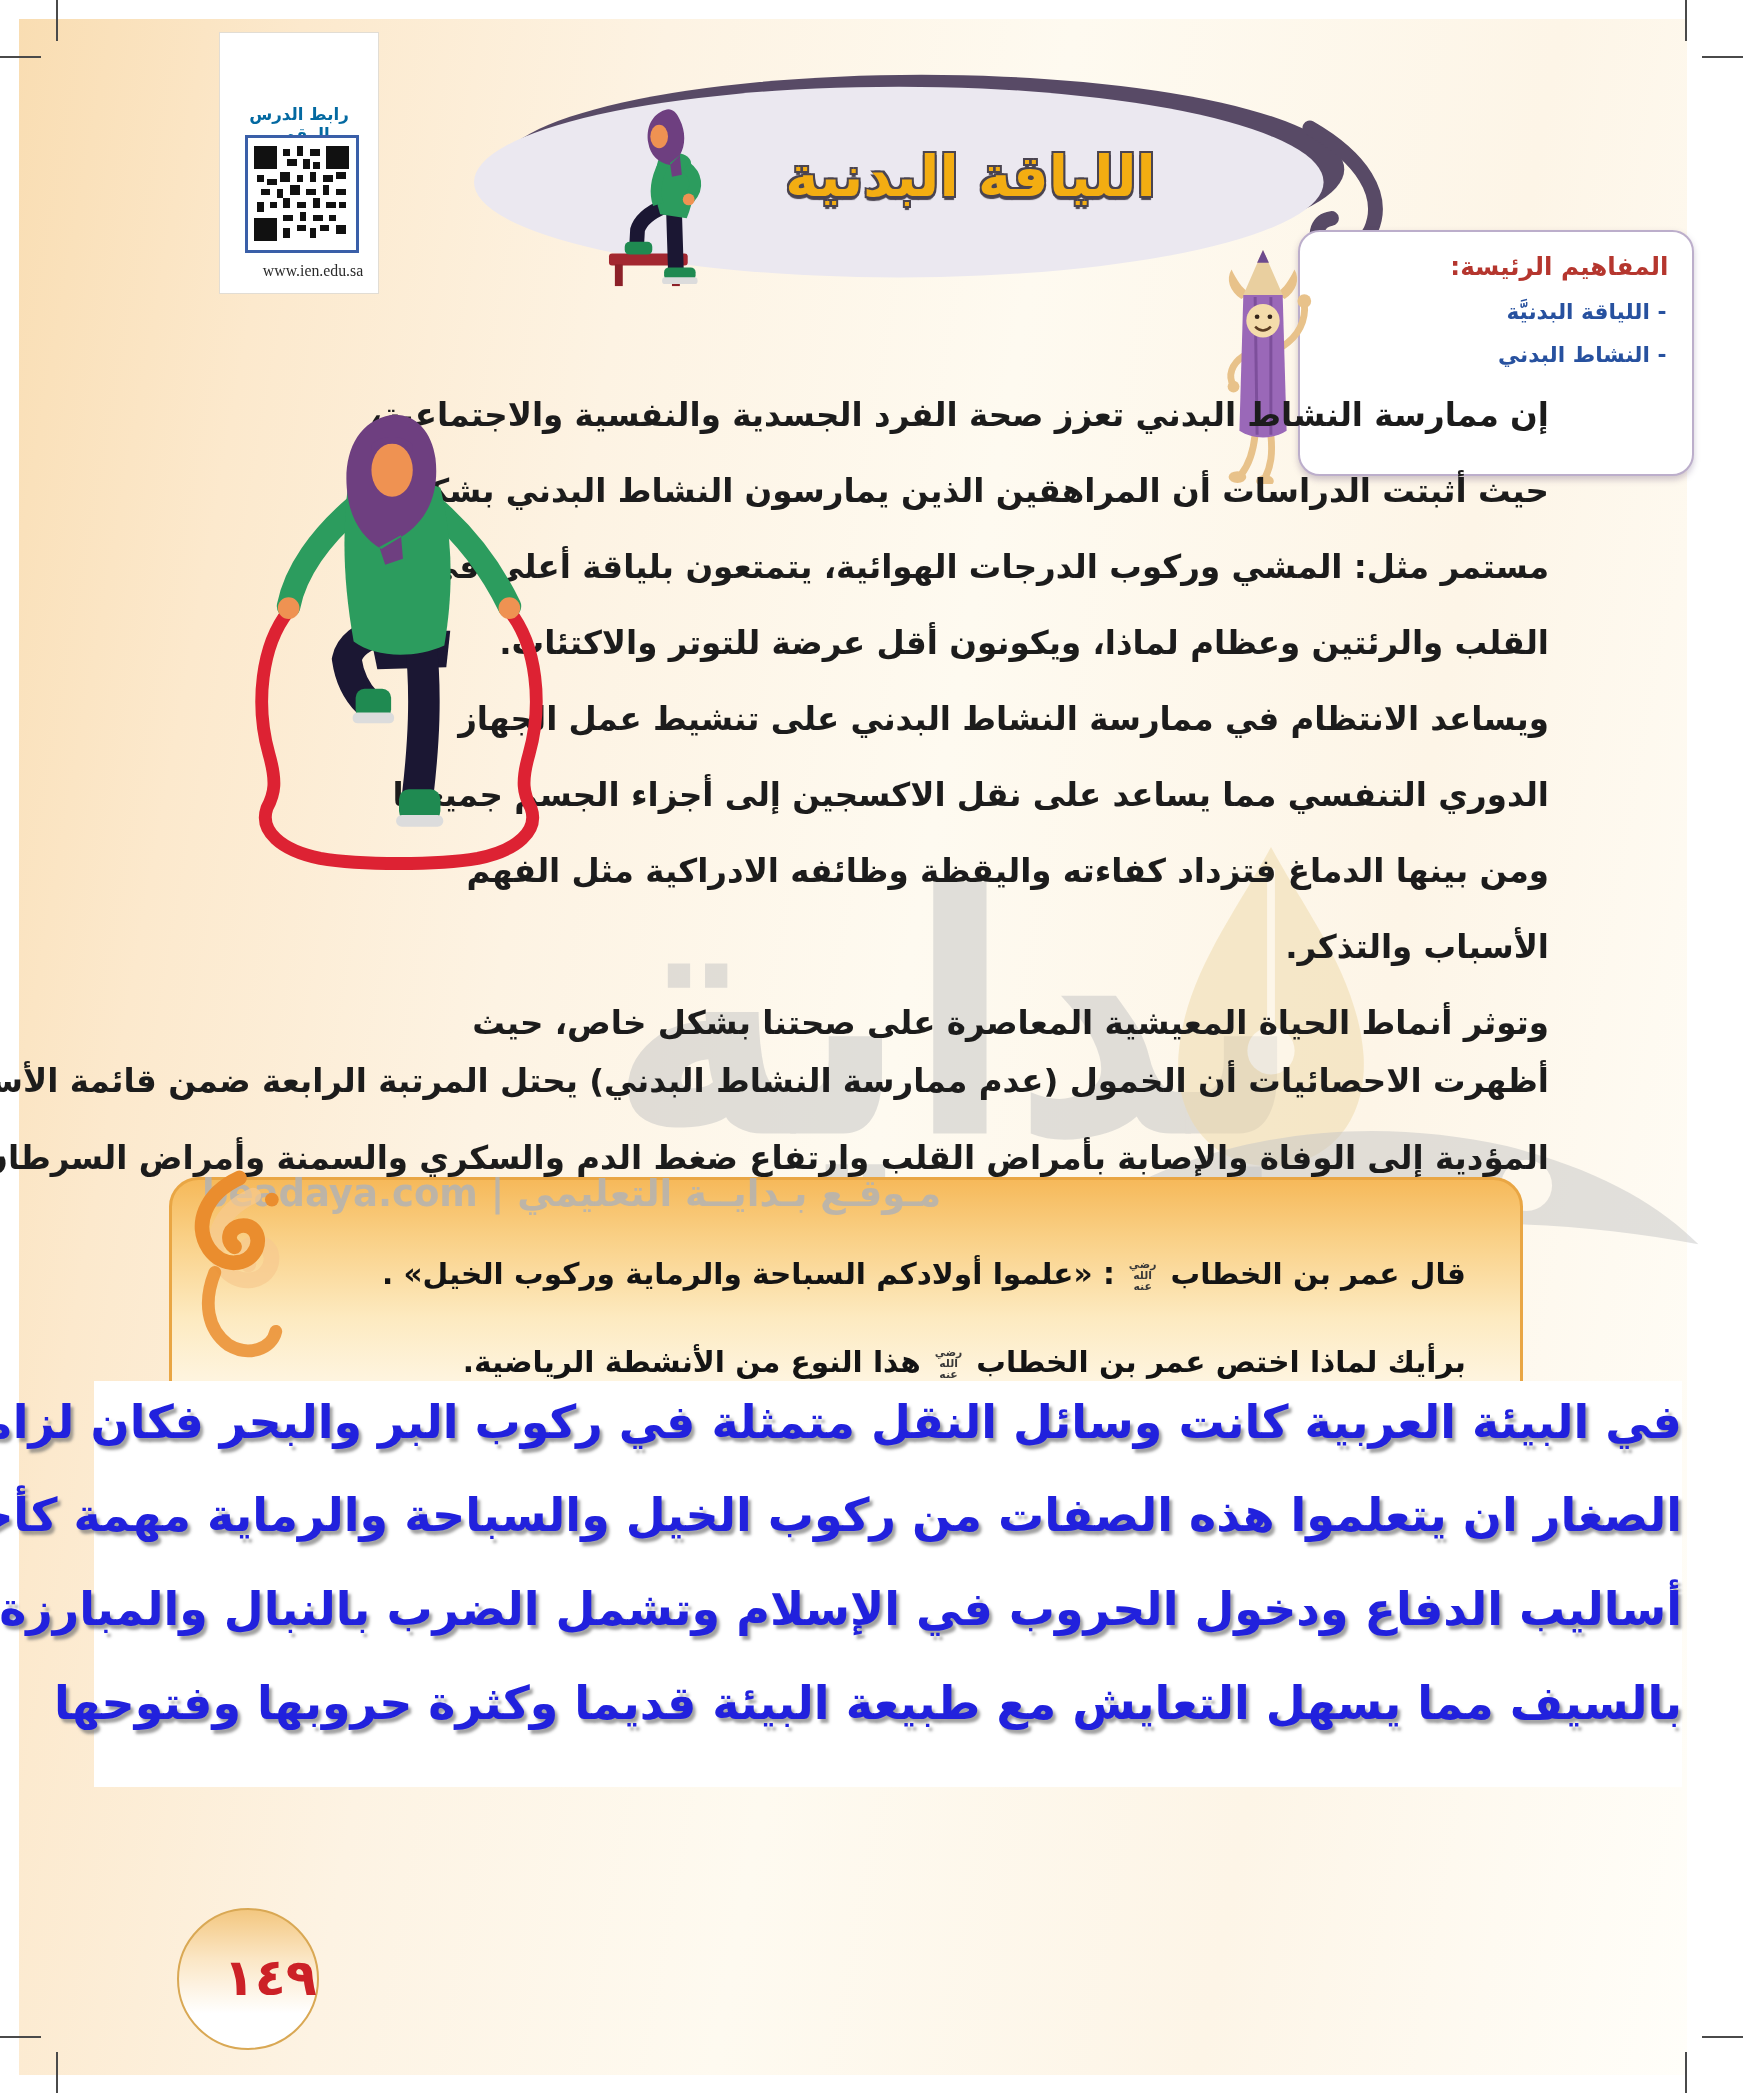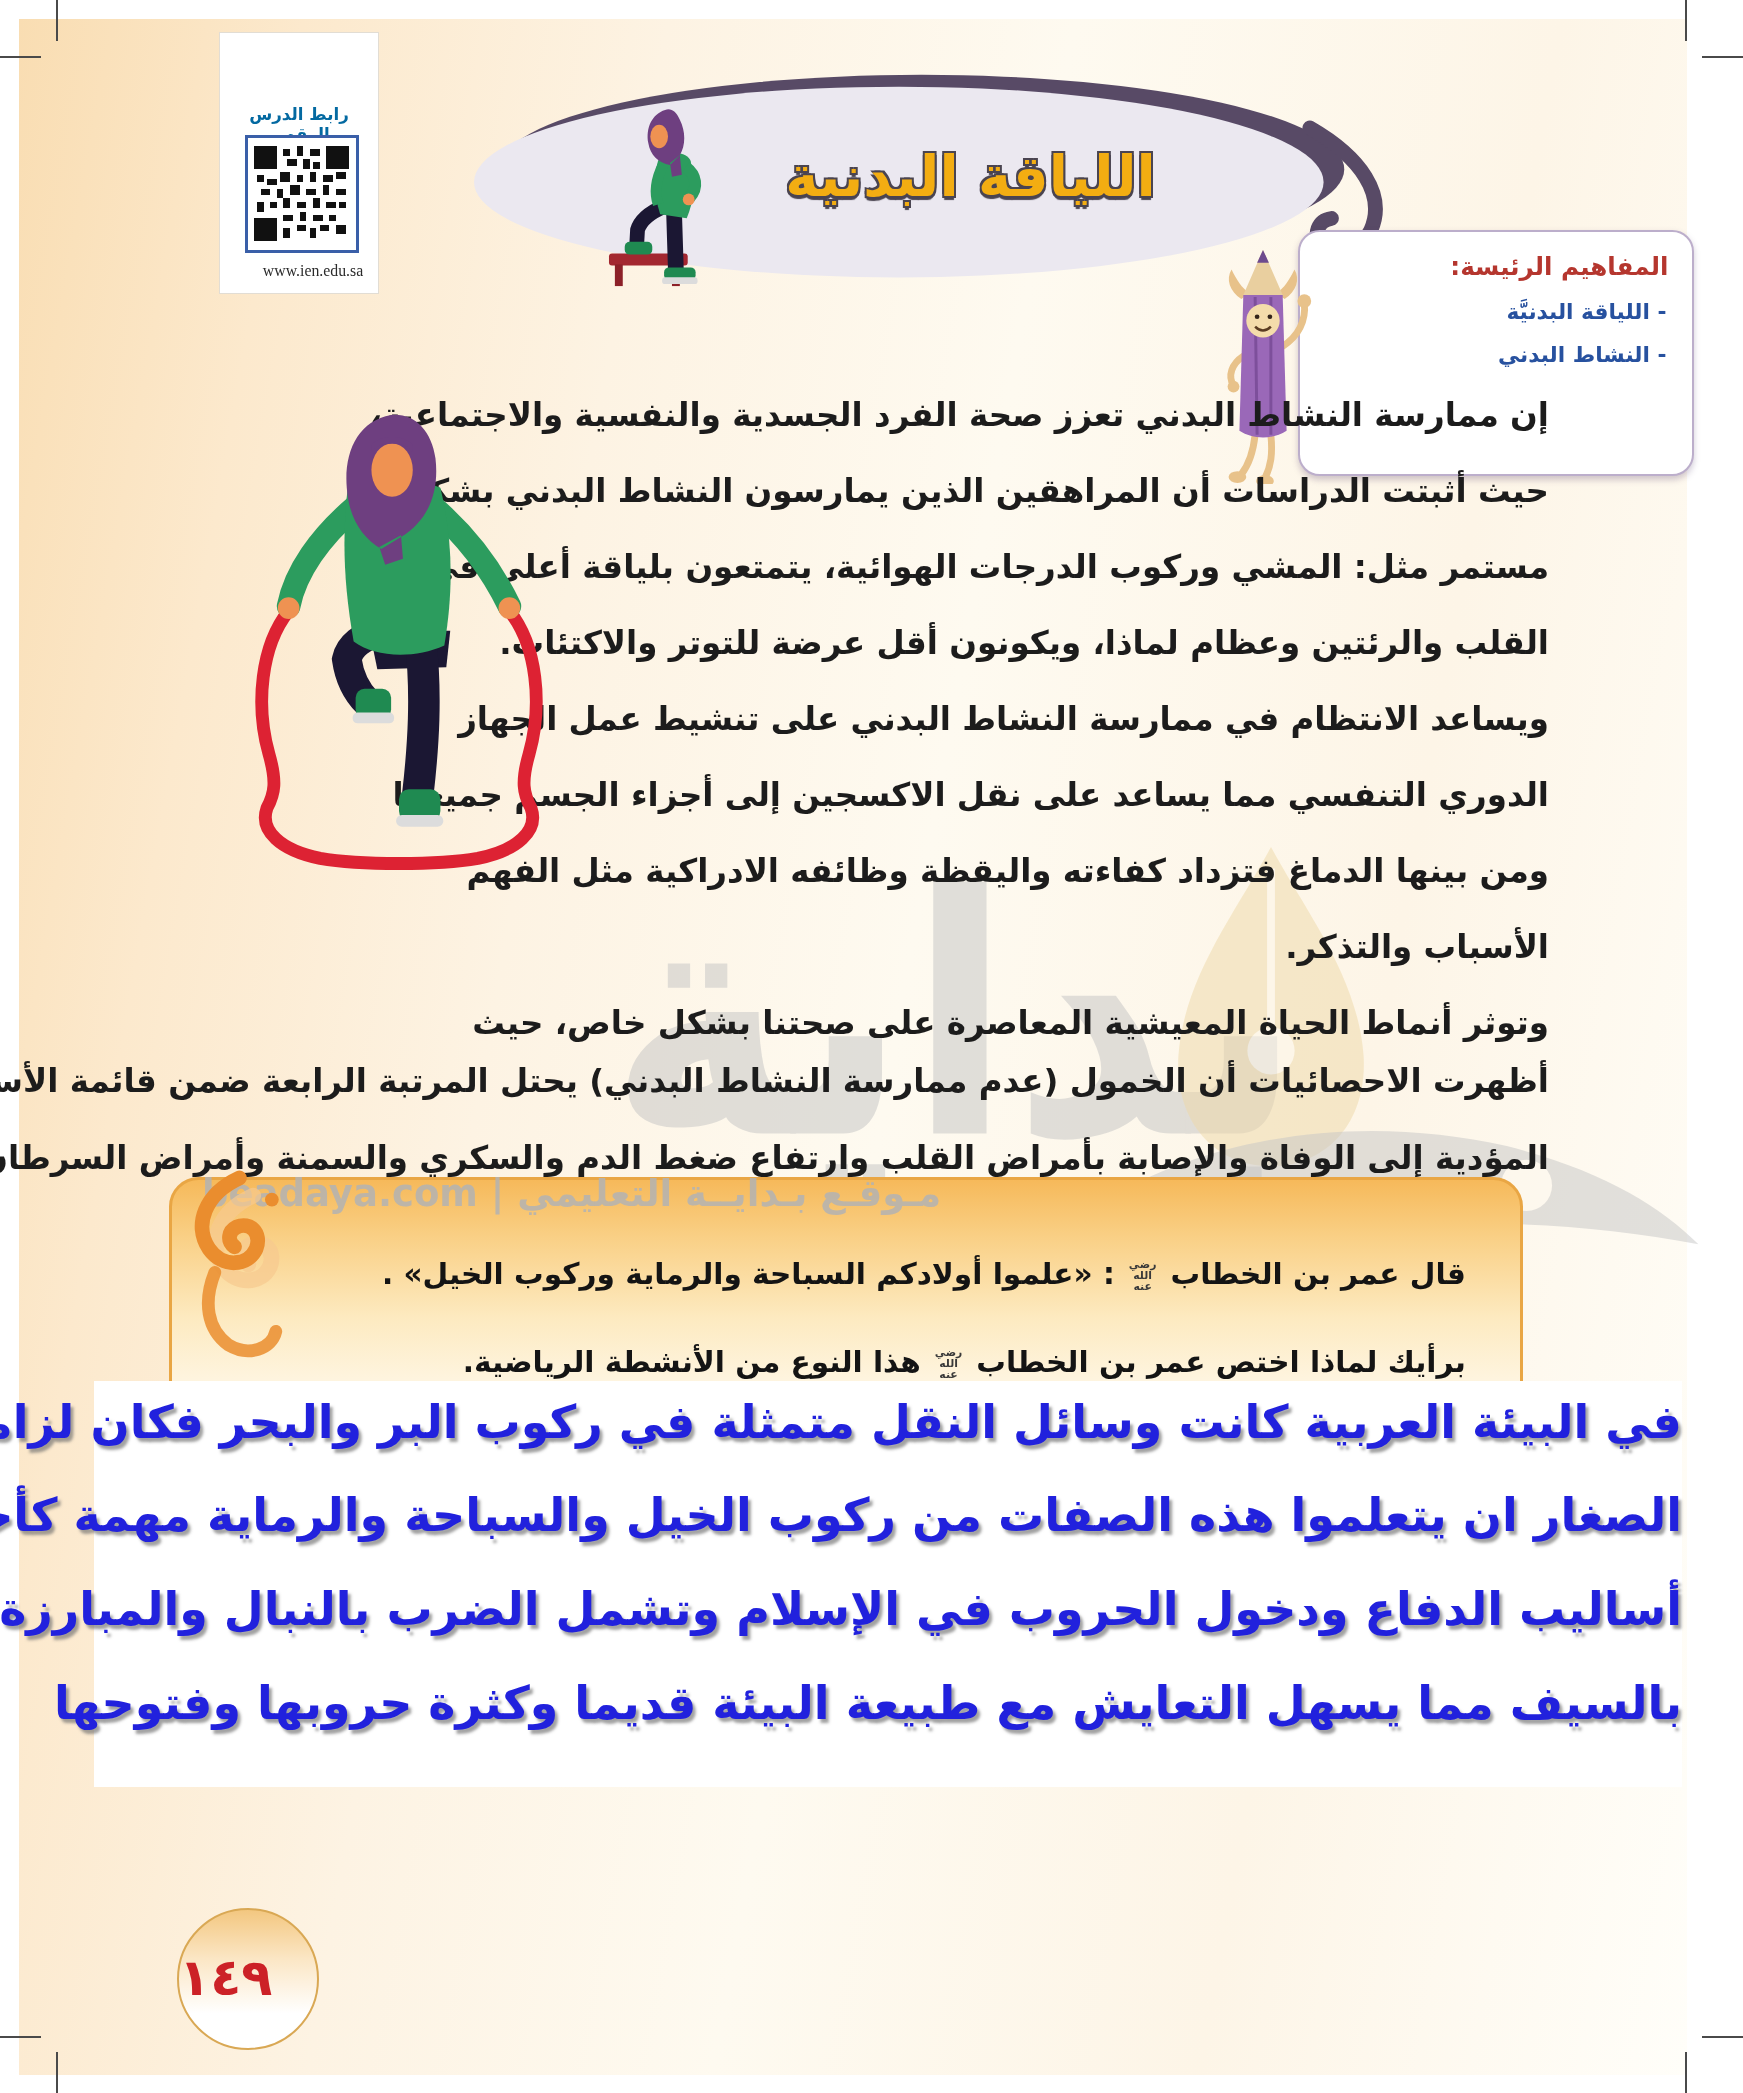--- a/index.html
+++ b/index.html
@@ -72,21 +72,21 @@
   .aline{position:absolute;left:0;right:0;direction:rtl;text-align:center;white-space:nowrap;
     font-size:46px;font-weight:bold;color:#2121dd;text-shadow:3px 3.9px 3px rgba(110,110,110,.65);}
   #aline1{top:13.8px;}
   #aline2{top:107px;}
   #aline3{top:201px;}
   #aline4{top:295px;}
 
   
   #page-num{left:177px;top:1908px;width:138px;height:138px;border-radius:50%;z-index:2;
     border:2px solid #d9a854;background:linear-gradient(180deg,#f3c780 0%,#fbe6c4 35%,#ffffff 75%);
-    text-align:left;line-height:136px;font-size:51px;font-weight:bold;color:#cc2127;}
+    text-align:right;line-height:136px;font-size:51px;font-weight:bold;color:#cc2127;}
 </style>
 </head>
 <body>
 
 <div class="abs" id="page-bg"></div>
 
 <div class="abs crop v" style="left:56px;top:0;"></div>
 <div class="abs crop h" style="left:0;top:56px;"></div>
 <div class="abs crop v" style="left:1685px;top:0;"></div>
 <div class="abs crop h" style="left:1702px;top:56px;"></div>

